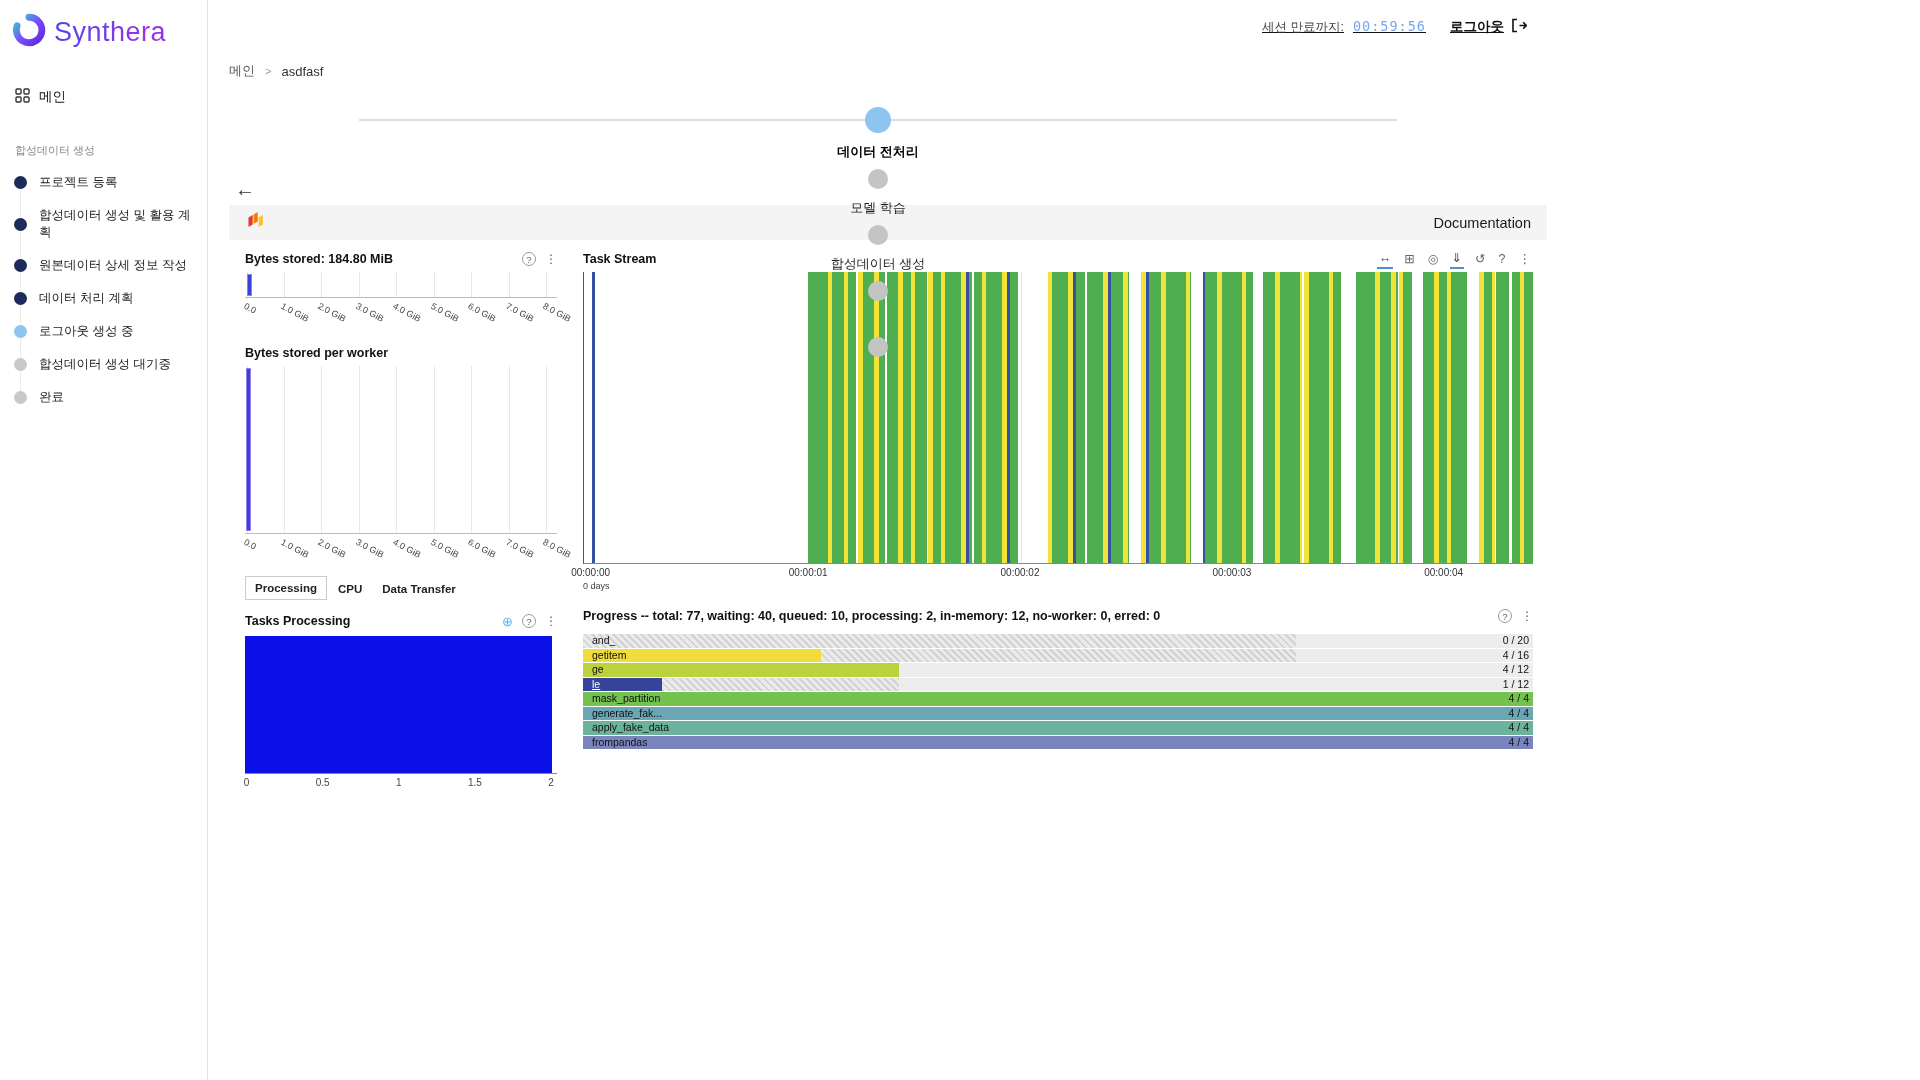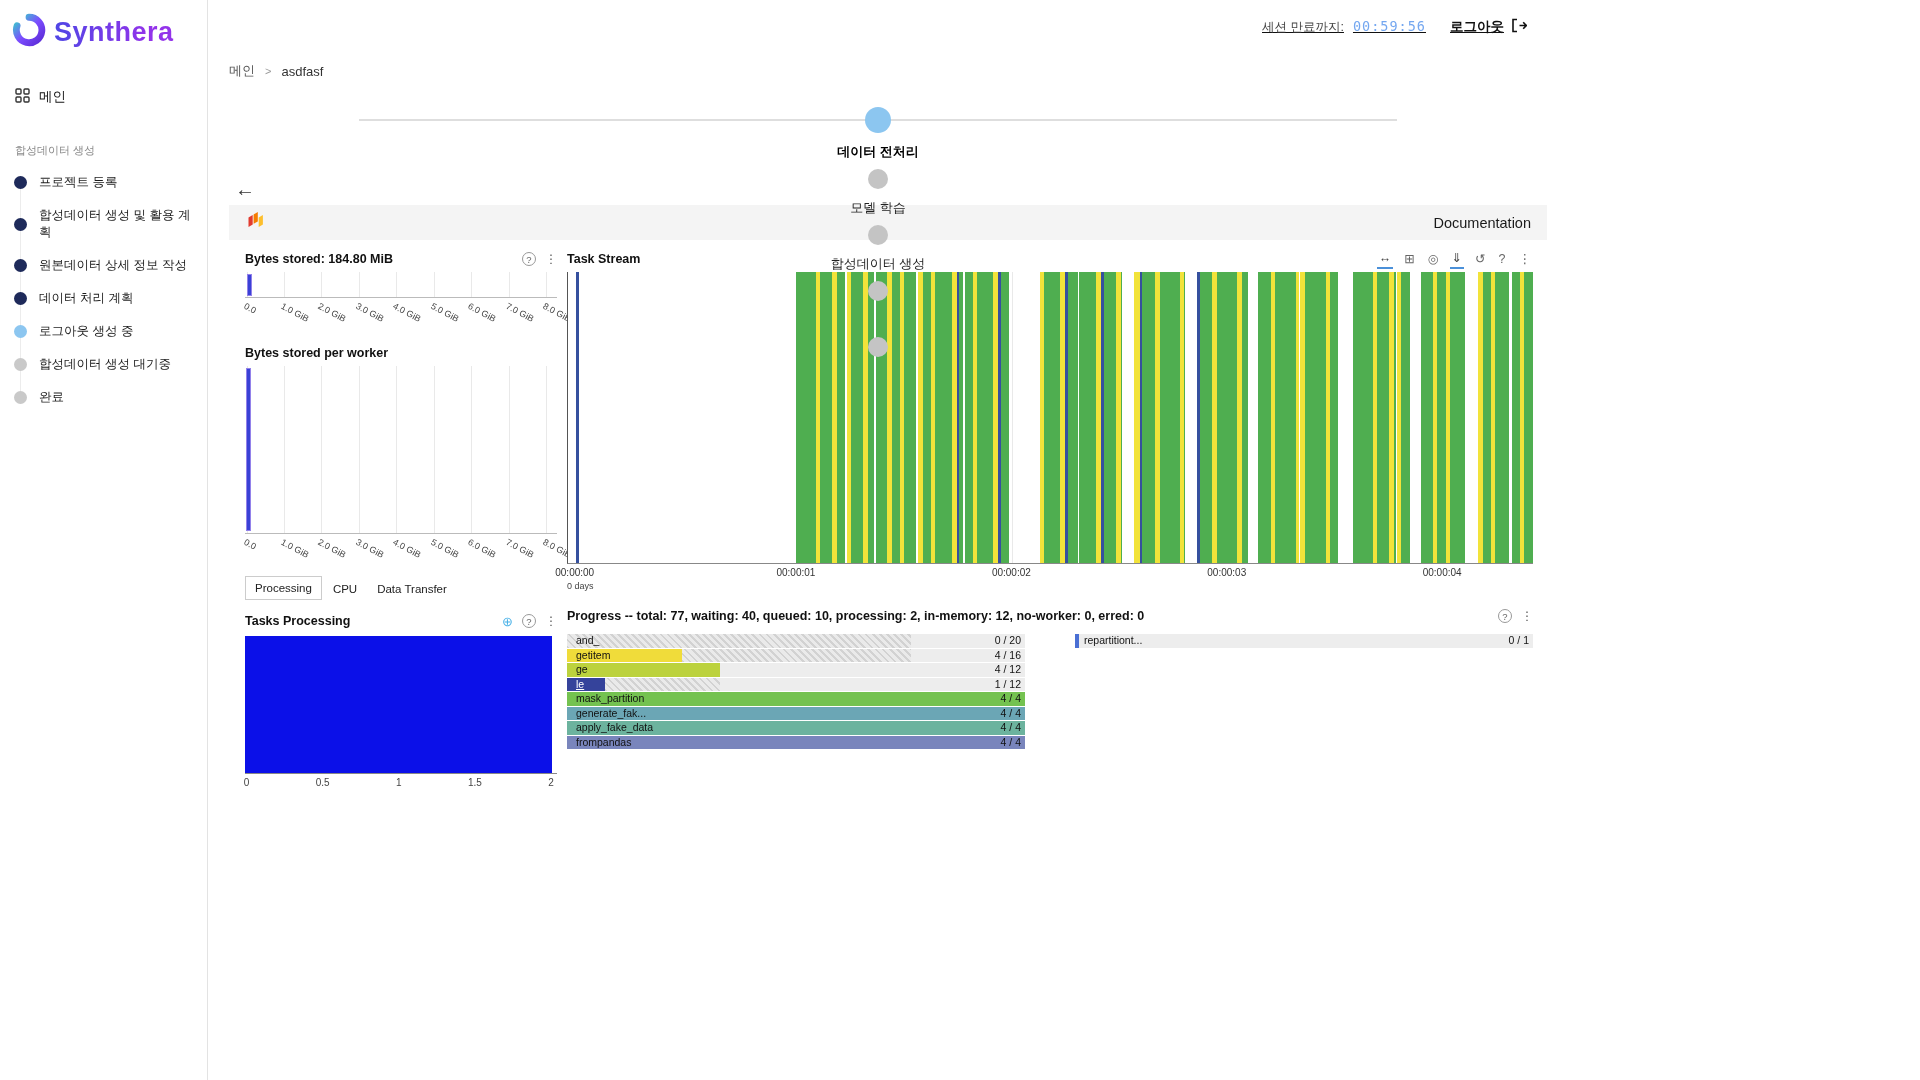--- a/index.html
+++ b/index.html
@@ -6,21 +6,21 @@
   html, body { width: 1920px; height: 1080px; }
   body {
     font-family: "Liberation Sans", sans-serif;
     background: #ffffff; color: #111; overflow: hidden; position: relative;
   }
   [data-interactable="true"] { cursor: pointer; }
 
   
   .sidebar { position: absolute; left: 0; top: 0; bottom: 0; width: 208px; background: #fff; border-right: 1px solid #e3e3e3; }
   .logo-row { display: flex; align-items: center; gap: 8px; padding: 13px 12px 10px 12px; }
-  .logo-text { font-size: 27px; font-weight: bold; letter-spacing: 0.5px;
+  .logo-text { font-size: 27px; font-weight: normal; letter-spacing: 0.5px;
     background: linear-gradient(90deg, #4f46e5, #9333ea 80%);
     -webkit-background-clip: text; background-clip: text; color: transparent; }
   .nav-main { display: flex; align-items: center; gap: 9px; padding: 9px 15px; margin-top: 18px; font-size: 13.5px; color: #111; }
   .section-label { padding: 28px 15px 8px 15px; font-size: 11px; color: #8a8a8a; }
   .steps { position: relative; }
   .steps::before { content: ""; position: absolute; left: 20px; top: 16px; bottom: 16px; width: 1px; background: #ececec; }
   .sstep { display: flex; align-items: center; gap: 12px; padding: 8px 14px; font-size: 12.5px; color: #1b1b1b; position: relative; }
   .sstep .dot { width: 13px; height: 13px; border-radius: 50%; flex: none; position: relative; z-index: 1; }
   .sstep.done .dot { background: #1e2a5a; }
   .sstep.active .dot { background: #8cc6f0; }
@@ -51,21 +51,21 @@
   .step .slab { margin-top: 10px; font-size: 13px; color: #222; }
   .step.active .slab { font-weight: bold; color: #000; }
 
   .back-arrow { margin: 4px 0 4px 6px; font-size: 20px; color: #333; width: 28px; }
 
   
   .dashboard { width: 1318px; margin-top: 2px; background: #fff; }
   .dask-nav { height: 35px; background: #f4f4f4; display: flex; align-items: center; padding: 0 16px; gap: 26px; font-size: 14.5px; color: #1a1a1a; }
   .dn-items { display: flex; gap: 26px; }
   .dn-item.doc { margin-left: auto; }
-  .dash-body { display: flex; gap: 10px; padding: 8px 14px 30px 16px; background: #fff; }
+  .dash-body { display: flex; gap: 26px; padding: 8px 14px 30px 16px; background: #fff; }
   .col-left { width: 312px; flex: none; }
   .col-right { flex: 1; min-width: 0; }
 
   .panel-head { display: flex; align-items: center; height: 22px; gap: 6px; }
   .panel-head.mt { margin-top: 14px; }
   .panel-head.mt2 { margin-top: 10px; }
   .panel-head.prog { margin-top: 14px; }
   .panel-title { font-size: 12.5px; font-weight: bold; color: #111; white-space: nowrap; }
   .head-icons { margin-left: auto; display: flex; gap: 9px; align-items: center; color: #555; }
   .hicon { font-size: 12px; line-height: 1; }
@@ -79,21 +79,21 @@
   .mini-plot { position: relative; height: 26px; margin-top: 2px; border-bottom: 1px solid #bbb; }
   .bar-mini { position: absolute; left: 0.6%; top: 2px; bottom: 1px; width: 5px; background: #3a41d6; border: 1px solid #9281ea; }
   .worker-plot { position: relative; height: 168px; margin-top: 2px; border-bottom: 1px solid #bbb; }
   .worker-bar { position: absolute; left: 1px; top: 2px; bottom: 2px; width: 5px; background: #3a41d6; border: 1px solid #9281ea; }
 
   .axis { position: relative; height: 30px; font-size: 9px; color: #444; }
   .axis .tick { position: absolute; top: 3px; white-space: nowrap; }
   .axis .tick.rot { transform: rotate(28deg); transform-origin: left top; }
   .axis .tick.ctr { transform: translateX(-50%); }
 
-  .tabs { display: flex; align-items: flex-end; gap: 2px; margin-top: 12px; font-size: 11.5px; color: #222; }
+  .tabs { display: flex; align-items: flex-end; gap: 2px; margin-top: 12px; font-size: 11.5px; color: #222; font-weight: bold; }
   .tab { padding: 5px 9px; }
   .tab.active { border: 1px solid #ccc; background: #fff; }
 
   .tp-plot { position: relative; height: 138px; margin-top: 4px; border-bottom: 1px solid #888; }
   .tp-fill { position: absolute; left: 0; top: 0; bottom: 0; width: 98.3%; background: #0b10e8; }
   .axis.proc-axis { height: 18px; font-size: 10px; }
 
   .stream-plot { position: relative; height: 292px; margin-top: 2px; background: #fff; border-left: 1px solid #555; border-bottom: 1px solid #888; overflow: hidden; }
   .seg { position: absolute; top: 0; bottom: 0; }
   .axis.stream-axis { height: 16px; font-size: 10px; color: #333; }
@@ -484,26 +484,19 @@
                   <div class="pfill" data-interactable="false" style="width: 100%; background: rgb(108, 179, 158);"></div>
                   <span class="pname" data-interactable="false">apply_fake_data</span>
                   <span class="pcount" data-interactable="false">4 / 4</span>
                 </div>
                 <div class="prow" data-interactable="false">
                   <div class="pfill" data-interactable="false" style="width: 100%; background: rgb(121, 133, 188);"></div>
                   <span class="pname" data-interactable="false">frompandas</span>
                   <span class="pcount" data-interactable="false">4 / 4</span>
                 </div>
               </div>
-            <div class="pcol" data-interactable="false">
-                <div class="prow" data-interactable="false">
-                  <div class="pfill" data-interactable="false" style="width: 0.9%; background: rgb(74, 111, 212);"></div>
-                  <span class="pname" data-interactable="false">repartitiont...</span>
-                  <span class="pcount" data-interactable="false">0 / 1</span>
-                </div>
-              </div>
           </div>
         </div>
       </div>
     </div>
 
   </div>
 </div>
 
 </body></html>

